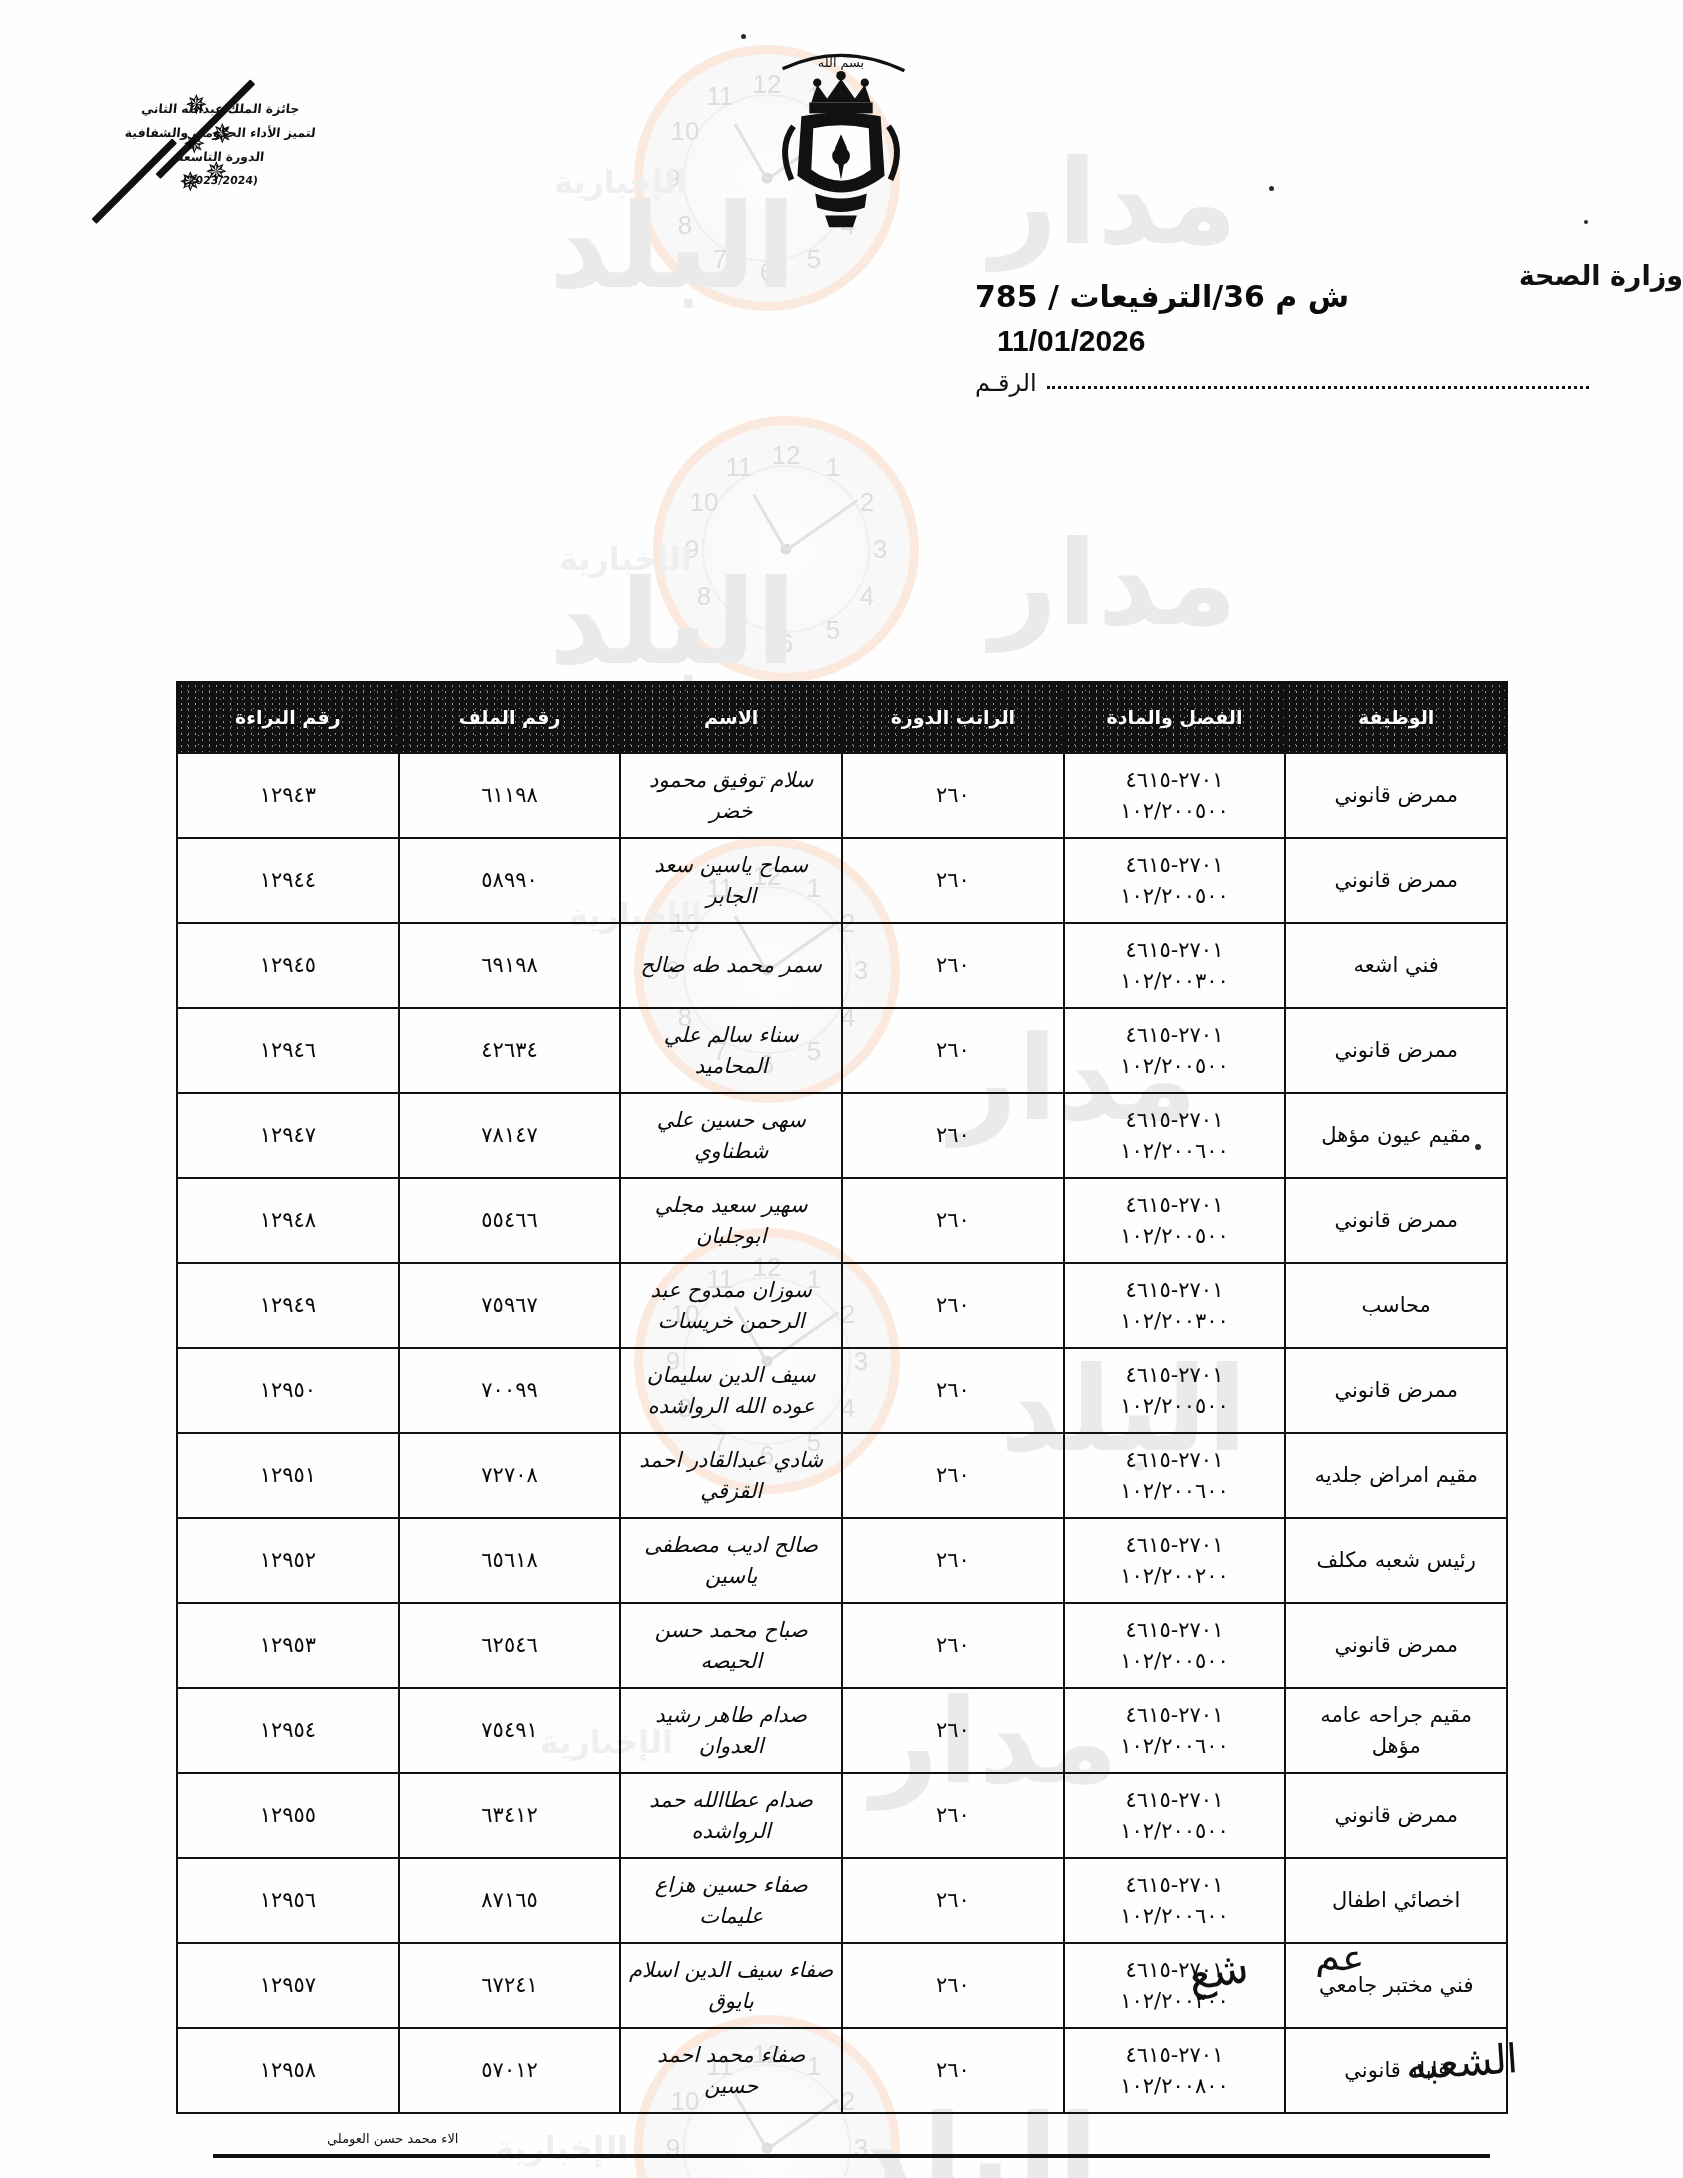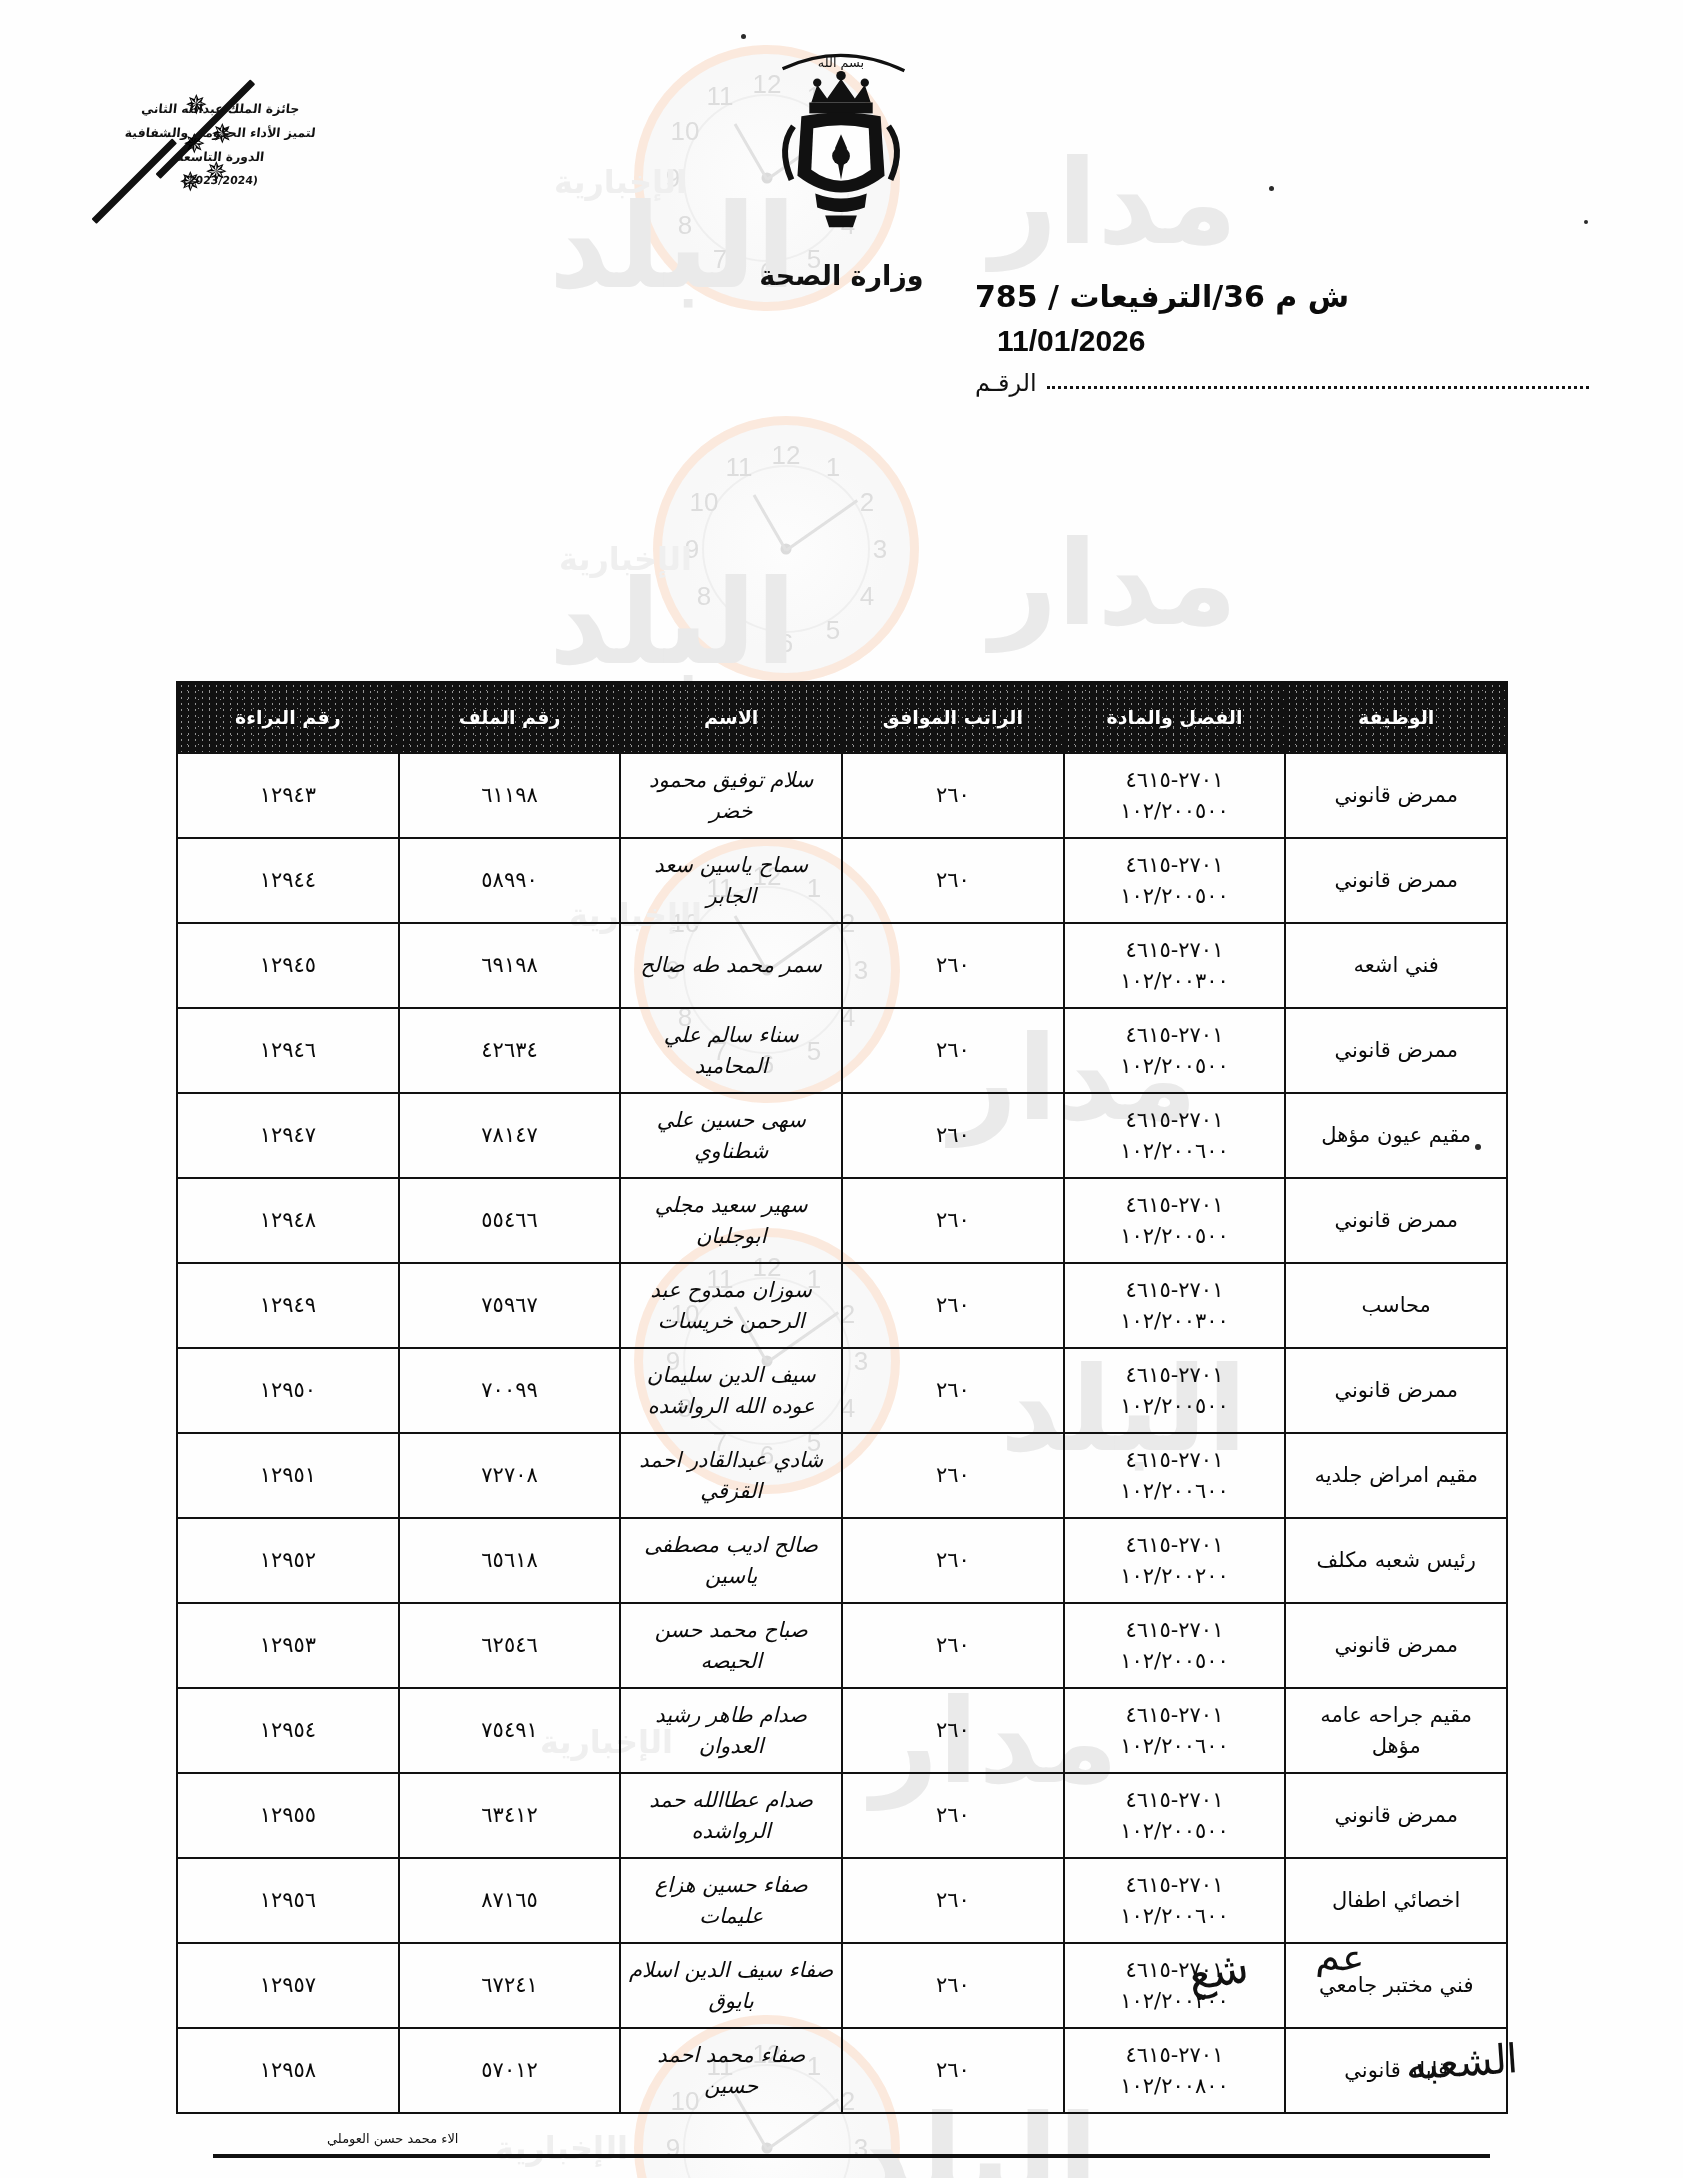--- a/index.html
+++ b/index.html
@@ -114,21 +114,20 @@
     background: #111;
     transform-origin: 0 50%;
     border-radius: 1px;
   }
 
   
   #crest {
     position: absolute;
     left: 0; right: 0;
     top: 45px;
-    text-align: center;
     z-index: 4;
   }
   #crest-art { display: block; margin: 0 auto; }
   #ministry-name {
     margin-top: 2px;
     font-size: 27px;
     font-weight: 700;
     color: #111;
     font-family: "DejaVu Sans", sans-serif;
     letter-spacing: 1px;
@@ -474,21 +473,21 @@
           <th>
             <div class="hdr-noise"></div>
             <span class="hdr">الوظيفة</span>
           </th>
           <th>
             <div class="hdr-noise"></div>
             <span class="hdr">الفصل والمادة</span>
           </th>
           <th>
             <div class="hdr-noise"></div>
-            <span class="hdr">الراتب الموافق</span>
+            <span class="hdr">الراتب الدورة</span>
           </th>
           <th>
             <div class="hdr-noise"></div>
             <span class="hdr">الاسم</span>
           </th>
           <th>
             <div class="hdr-noise"></div>
             <span class="hdr">رقم الملف</span>
           </th>
           <th>

